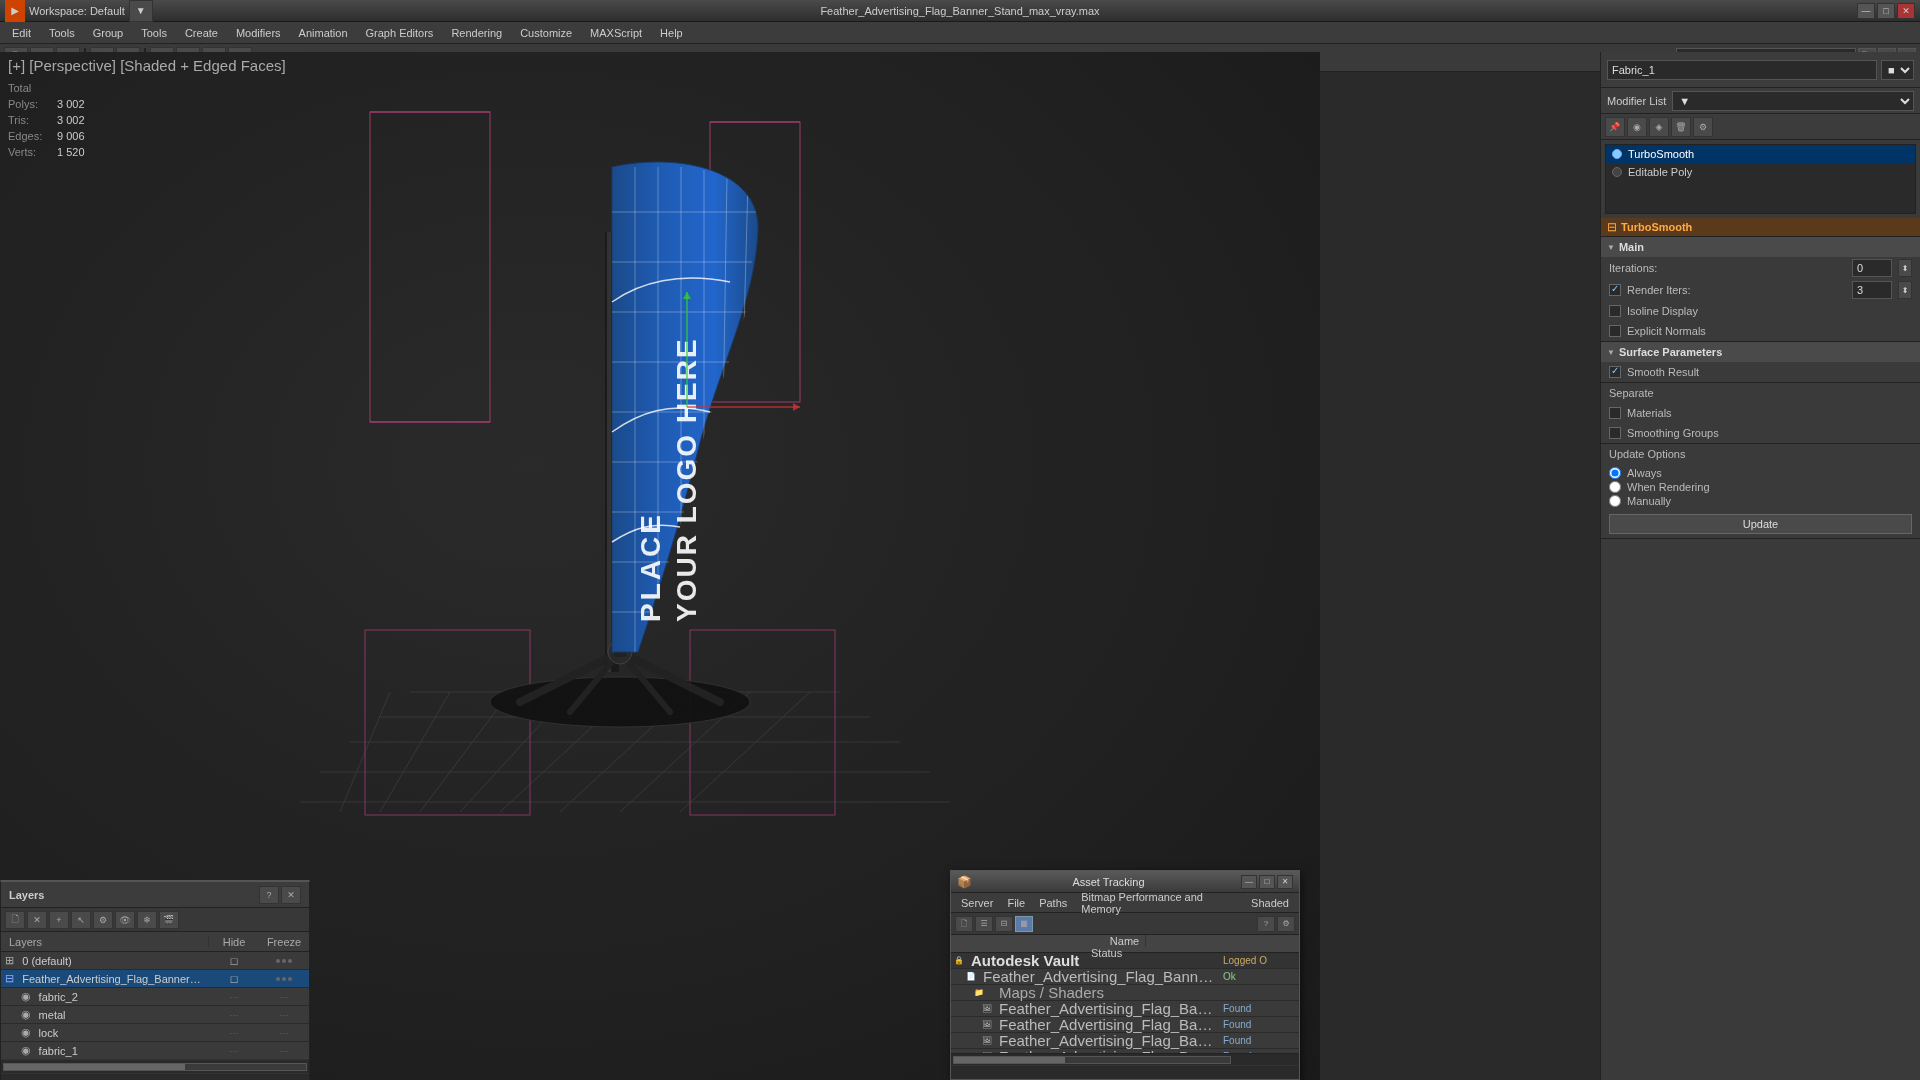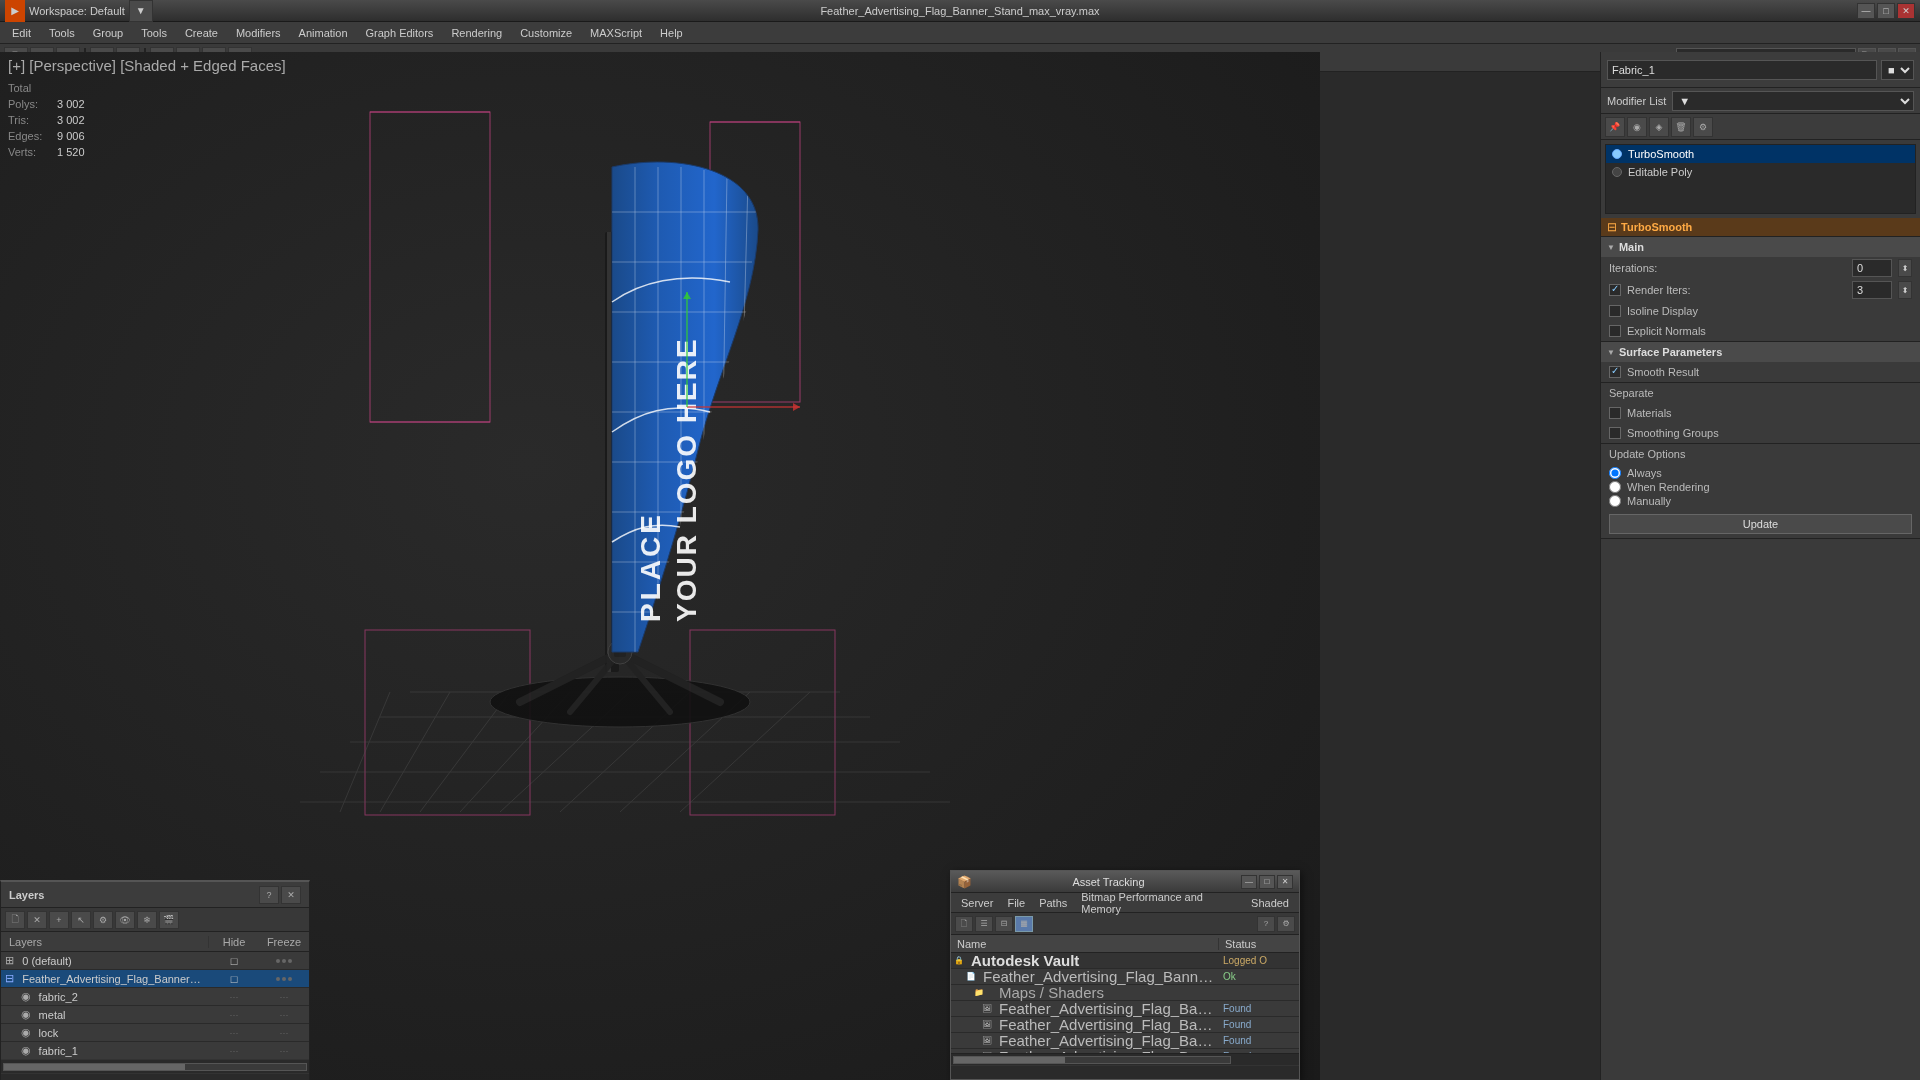--- a/index.html
+++ b/index.html
@@ -488,20 +488,21 @@
       align-items: center;
       justify-content: center;
     }
     .asset-tool-btn.active { background: #5a7aaa; border-color: #7a9aaa; }
     #asset-table-header {
       height: 18px;
       background: #444;
       display: flex;
       align-items: center;
       border-bottom: 1px solid #222;
+      flex-direction: column;
     }
     .asset-col-name {
       flex: 1;
       padding: 0 6px;
       font-size: 11px;
       color: #ccc;
       border-right: 1px solid #333;
     }
     .asset-col-status {
       width: 80px;

